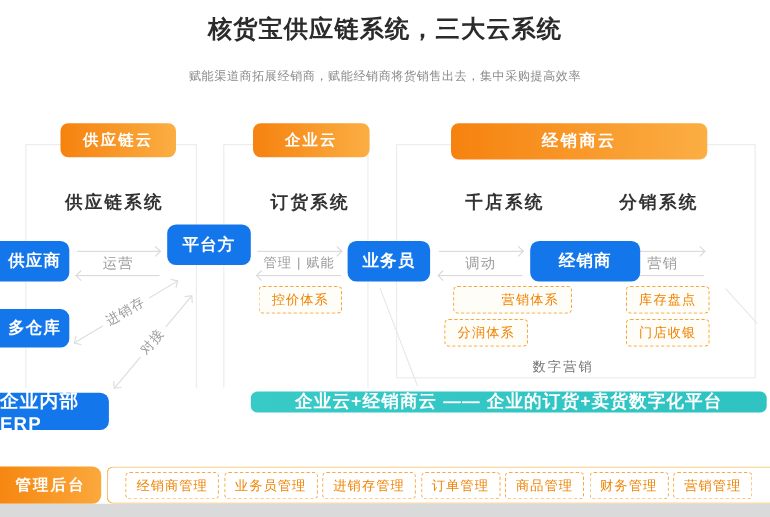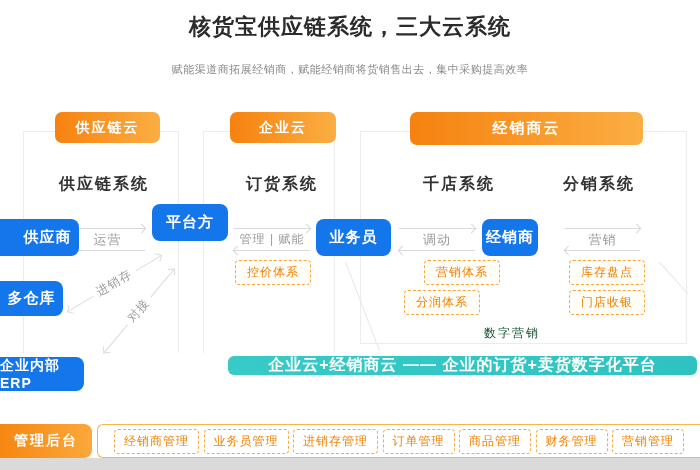--- a/index.html
+++ b/index.html
@@ -51,21 +51,21 @@
 
   
   .deco{position:absolute;height:1px;background:#e7e7e7;transform-origin:0 0;}
 
   
   .chip{position:absolute;width:74px;height:23px;display:flex;align-items:center;justify-content:center;
         border:1px dashed #F6A83C;border-radius:4px;background:#fffdf8;
         color:#F08200;font-size:12px;letter-spacing:1px;}
 
   .digital-label{position:absolute;left:462px;top:325px;width:100px;text-align:center;
-                 font-size:12px;color:#14532d;letter-spacing:2px;background:#fff;}
+                 font-size:12px;color:#737373;letter-spacing:2px;background:#fff;}
 
   
   .tealbar{position:absolute;left:228px;top:356px;width:469px;height:19px;border-radius:6px;
            background:linear-gradient(90deg,#37CAC7,#2EC2C1);display:flex;align-items:center;justify-content:center;
            color:#fff;font-weight:bold;font-size:16px;letter-spacing:1px;}
 
   
   .adminseg{position:absolute;left:0;top:424px;width:92px;height:34px;
             background:linear-gradient(90deg,#F68711,#FBA83C);border-radius:0 8px 8px 0;
             display:flex;align-items:center;justify-content:center;
@@ -120,29 +120,29 @@
 
   <div class="diag" style="left:68px;top:311px;width:108px;transform:rotate(-31deg);">
     <div class="line"></div>
     <span class="dlabel">进销存</span>
   </div>
   <div class="diag" style="left:104px;top:352px;width:108px;transform:rotate(-50deg);">
     <div class="line"></div>
     <span class="dlabel">对接</span>
   </div>
 
-  <div class="bluebox" style="left:0;top:219px;width:63px;height:37px;border-radius:0 8px 8px 0;padding-left:16px;">供应商</div>
+  <div class="bluebox" style="left:0;top:219px;width:63px;height:37px;border-radius:0 8px 8px 0;">供应商</div>
   <div class="bluebox" style="left:152px;top:204px;width:76px;height:37px;">平台方</div>
   <div class="bluebox" style="left:316px;top:219px;width:75px;height:37px;">业务员</div>
-  <div class="bluebox" style="left:482px;top:219px;width:56px;height:37px;">经销商</div>
+  <div class="bluebox" style="left:482px;top:219px;width:100px;height:37px;">经销商</div>
   <div class="bluebox" style="left:0;top:281px;width:63px;height:35px;border-radius:0 8px 8px 0;">多仓库</div>
-  <div class="bluebox" style="left:0;top:357px;width:84px;height:34px;border-radius:0 8px 8px 0;font-size:14px;">企业内部ERP</div>
+  <div class="bluebox" style="left:0;top:357px;width:99px;height:34px;border-radius:0 8px 8px 0;font-size:17px;">企业内部ERP</div>
 
   <div class="chip" style="left:235px;top:260px;">控价体系</div>
-  <div class="chip" style="left:424px;top:260px;">营销体系</div>
+  <div class="chip" style="left:412px;top:260px;padding-left:32px;">营销体系</div>
   <div class="chip" style="left:404px;top:290px;">分润体系</div>
   <div class="chip" style="left:569px;top:260px;">库存盘点</div>
   <div class="chip" style="left:569px;top:290px;">门店收银</div>
 
   <div class="digital-label">数字营销</div>
 
   <div class="tealbar">企业云+经销商云 —— 企业的订货+卖货数字化平台</div>
 
   <div class="adminseg">管理后台</div>
   <div class="adminitems">

